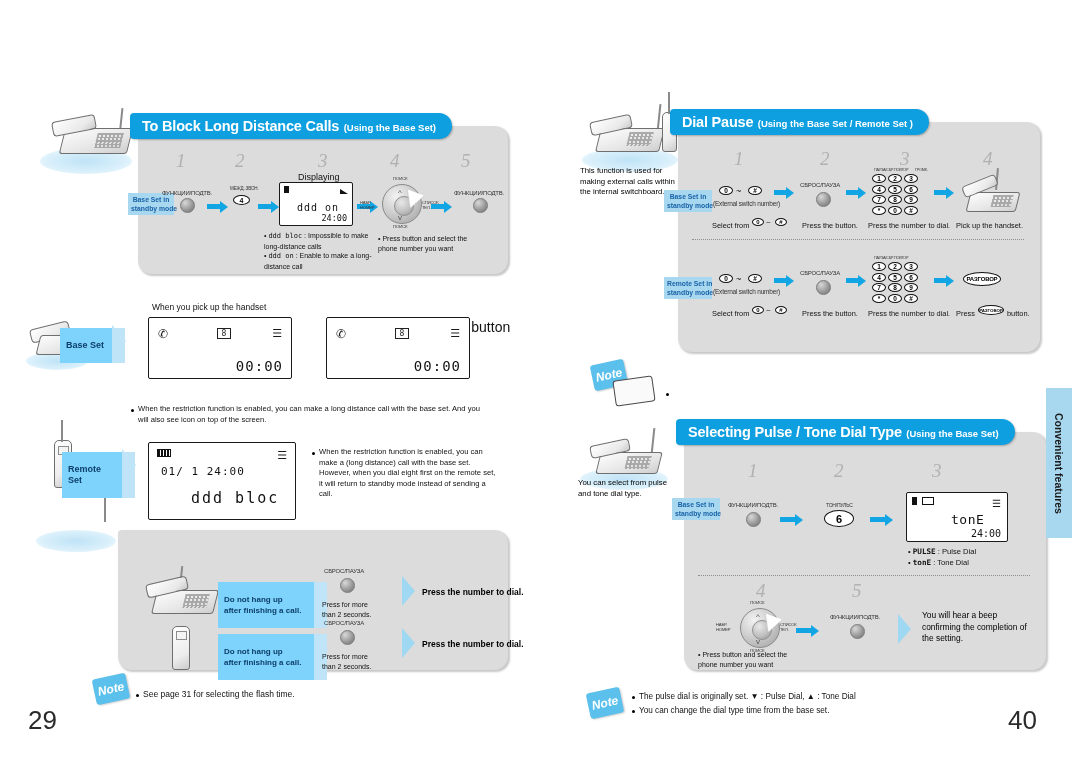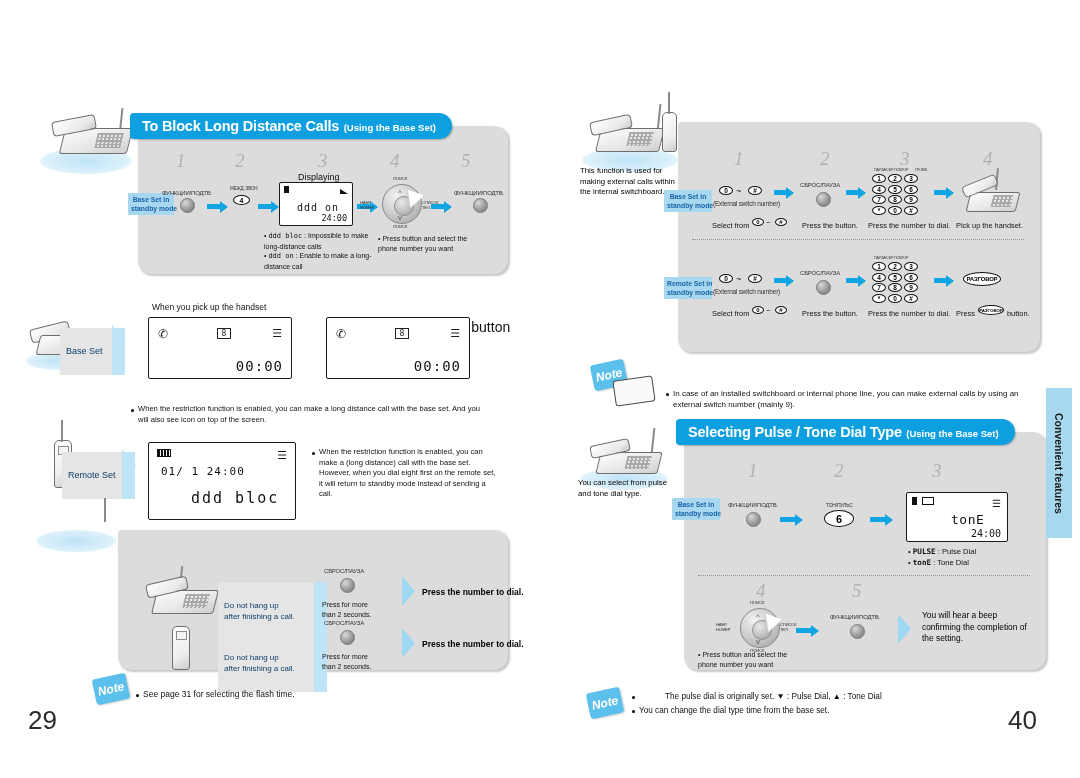--- a/index.html
+++ b/index.html
@@ -114,26 +114,26 @@
   .bigchev {
     position: absolute;
     width: 0; height: 0;
     border-left: 13px solid #9fd8f2;
     border-top: 15px solid transparent;
     border-bottom: 15px solid transparent;
   }
   
   .bannerarrow {
     position: absolute;
-    background: #e5e5e5;
+    background: #7dd3fc;
     color: #0d3f6b;
     font-size: 8px;
-    font-weight: normal;
+    font-weight: bold;
     line-height: 11px;
-    padding: 18px 6px;
+    padding: 12px 6px;
   }
   .bannerarrow::after {
     content:""; position:absolute; right:-13px; top:0;
     border-left: 13px solid #bfe4f7;
     border-top: 0 solid transparent;
     border-bottom: 0 solid transparent;
     height:100%;
     width:0;
     border-top-width: 0;
   }
@@ -428,20 +428,24 @@
     <div class="pbase" style="left:58px; top:128px; width:64px; height:24px; border-radius:3px; transform:skewX(-14deg);"></div>
     <div class="pkeys" style="left:88px; top:132px; width:24px; height:14px; transform:skewX(-14deg); opacity:.85;"></div>
     <div class="phandset" style="left:50px; top:118px; width:42px; height:14px; transform:rotate(-12deg);"></div>
     <div class="pcordless" style="left:122px; top:112px; width:15px; height:40px;"></div>
     <div class="pant" style="left:128px; top:92px; width:2px; height:22px;"></div>
   </div>
 
   <div class="bodytext-b" style="left:40px; top:166px; width:96px; font-size:7.8px; line-height:10.5px;">This function is used for making external calls within the internal switchboard.</div>
 
   <div class="panel" style="left:138px; top:122px; width:362px; height:230px;">
+    <div class="panel-title">
+      <span class="big">Dial Pause</span>
+      <span class="small">(Using the Base Set / Remote Set )</span>
+    </div>
 
     <div class="stepnum" style="left:56px; top:26px;">1</div>
     <div class="stepnum" style="left:142px; top:26px;">2</div>
     <div class="stepnum" style="left:222px; top:26px;">3</div>
     <div class="stepnum" style="left:305px; top:26px;">4</div>
 
     <div class="badge" style="left:-14px; top:68px; width:48px;">Base Set in<br>standby mode</div>
 
     <div class="okey xs" style="left:41px; top:64px;">0</div>
     <div class="cap" style="left:58px; top:64px; font-size:9px;">~</div>
@@ -546,21 +550,20 @@
     <div class="cap" style="left:124px; top:187px; font-size:7.4px;">Press the button.</div>
     <div class="cap" style="left:190px; top:187px; font-size:7.4px;">Press the number to dial.</div>
     <div class="cap" style="left:278px; top:187px; font-size:7.4px;">Press</div>
     <div class="okey" style="left:300px; top:183px; width:26px; height:10px; line-height:9px; font-size:4.4px;">РАЗГОВОР</div>
     <div class="cap" style="left:329px; top:187px; font-size:7.4px;">button.</div>
   </div>
 
   <div class="noteicon" style="left:52px; top:362px;">Note</div>
   <div style="position:absolute;left:74px;top:378px;width:40px;height:26px;border:1px solid #4a4a4a;border-radius:3px;background:#fafafa;transform:rotate(-8deg);"></div>
   <div class="bullet" style="left:126px; top:393px;"></div>
-  <div class="bodytext" style="left:133px; top:388px; width:370px; font-size:8px; line-height:11px;">In case of an installed switchboard or internal phone line, you can make external calls by using an external switch number (mainly 9).</div>
 
   <div>
     <div class="shadowellipse" style="left:40px; top:468px; width:88px; height:22px;"></div>
     <div class="pant" style="left:112px; top:428px; width:2px; height:26px; transform:rotate(6deg);"></div>
     <div class="pbase" style="left:58px; top:452px; width:62px; height:22px; border-radius:3px; transform:skewX(-14deg);"></div>
     <div class="pkeys" style="left:86px; top:456px; width:24px; height:13px; transform:skewX(-14deg); opacity:.85;"></div>
     <div class="phandset" style="left:50px; top:442px; width:40px; height:13px; transform:rotate(-12deg);"></div>
   </div>
   <div class="bodytext-b" style="left:38px; top:478px; width:92px; font-size:7.8px; line-height:10.5px;">You can select from pulse and tone dial type.</div>
 
@@ -619,21 +622,21 @@
 
     <div class="tinylabel" style="left:146px; top:182px;">ФУНКЦИИ/ПОДТВ.</div>
     <div class="rbtn" style="left:166px; top:192px;"></div>
 
     <div class="bigchev" style="left:214px; top:182px;"></div>
     <div class="bodytext-b" style="left:238px; top:178px; width:110px; font-size:8.4px; line-height:11.5px;">You will hear a beep confirming the completion of the setting.</div>
   </div>
 
   <div class="noteicon" style="left:48px; top:690px;">Note</div>
   <div class="bullet" style="left:92px; top:696px;"></div>
-  <div class="bodytext" style="left:99px; top:691px; width:360px; font-size:8.2px;margin-left:26px;">The pulse dial is originally set. ▼ : Pulse Dial, ▲ : Tone Dial</div>
+  <div class="bodytext" style="left:99px; top:691px; width:360px; font-size:8.2px;">The pulse dial is originally set. ▼ : Pulse Dial, ▲ : Tone Dial</div>
   <div class="bullet" style="left:92px; top:710px;"></div>
   <div class="bodytext" style="left:99px; top:705px; width:360px; font-size:8.2px;">You can change the dial type time from the base set.</div>
 
   <div class="pagenum" style="left:468px; top:705px;">40</div>
 
   <div class="sidetab">
     <span>Convenient features</span>
   </div>
 </div>
 

